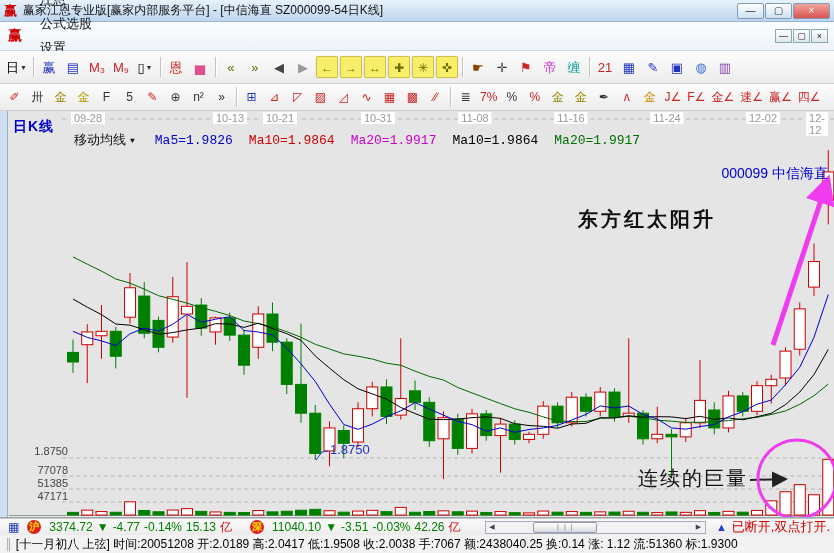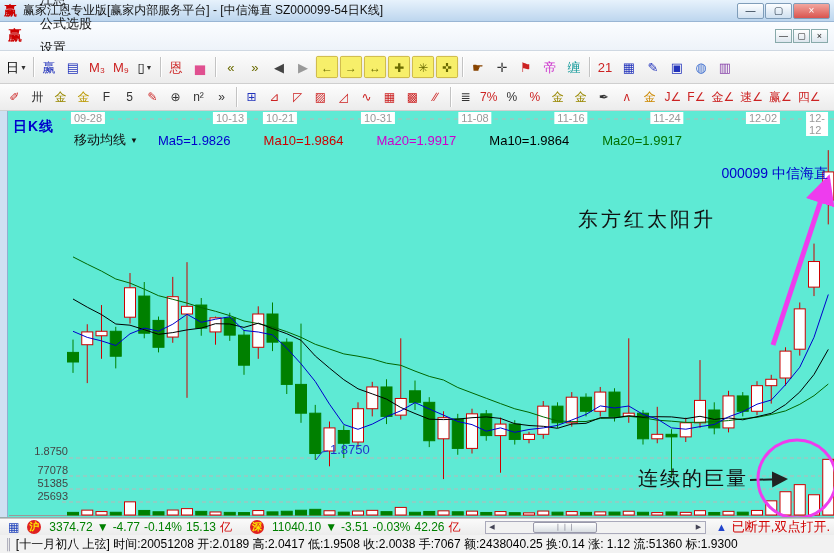--- a/index.html
+++ b/index.html
@@ -32,32 +32,32 @@
   .tb1 { height:33px; flex:0 0 33px; }
   .tb2 { height:27px; flex:0 0 27px; }
   .tbtn { min-width:24px; height:24px; display:flex; align-items:center; justify-content:center;
           border:1px solid transparent; border-radius:2px; font-size:13px; line-height:1; cursor:default; padding:0 2px; }
   .tb2 .tbtn { min-width:23px; height:20px; font-size:12px; }
   .tbtn .caret { font-size:7px; color:#333; margin-left:1px; }
   .tbtn.diamond { background:#f7ef6a; border:1px solid #c9b23c; transform:scale(.92) rotate(0deg); }
   .tsep { width:1px; height:20px; background:#c3c3c3; margin:0 3px; box-shadow:1px 0 0 #fff; }
 
   
-  .chart { position:relative; flex:1 1 auto; background:#5eead4; overflow:hidden; border-bottom:1px solid #9aa; }
+  .chart { position:relative; flex:1 1 auto; background:#e5e5e5; overflow:hidden; border-bottom:1px solid #9aa; }
   .chart svg.plot { position:absolute; left:0; top:0; }
   .frame-strip { position:absolute; left:0; top:0; bottom:0; width:8px; background:#cfe0f2; border-right:1px solid #8fb0d0; }
   .klabel { position:absolute; left:13px; top:7px; color:#0000cc; font-weight:bold; font-size:14px; letter-spacing:1px; }
   .dates { position:absolute; top:1px; left:0; right:0; height:13px; }
   .date { position:absolute; transform:translateX(-50%); color:#999; font-size:11px; background:#fff; padding:0 3px; }
-  .ma-row { position:absolute; top:20px; left:74px; display:flex; align-items:center; gap:20px; font-size:13px; }
+  .ma-row { position:absolute; top:20px; left:74px; display:flex; align-items:center; gap:20px; font-size:13px;font-family:Liberation Mono, monospace; }
   .ma-sel { color:#111; display:flex; align-items:center; gap:4px; }
   .ma-sel .caret { font-size:8px; }
   .stock-id { position:absolute; top:35px; right:6px; color:#0000cc; font-size:14px;margin-top:19px; }
   .axis-label { position:absolute; right:766px; left:auto; width:46px; text-align:right; font-size:11px; color:#444; }
-  .ann-head { position:absolute; left:578px; top:95px; font-size:20px; color:#111; letter-spacing:3px; }
+  .ann-head { position:absolute; left:578px; top:95px; font-size:20px; color:#111; letter-spacing:3px;font-weight:bold; }
   .ann-vol { position:absolute; left:638px; top:354px; font-size:20px; color:#111; letter-spacing:2px; }
   .ann-low { position:absolute; left:330px; top:331px; font-size:13px; color:#2233cc; }
 
   
   .statusbar { height:17px; flex:0 0 17px; background:linear-gradient(#fafafa,#ececec); border-top:1px solid #c6c6c6;
                display:flex; align-items:center; padding:0 4px; font-size:12px; }
   .sb-icon { color:#2244bb; font-size:12px; margin:0 4px; }
   .badge { width:14px; height:14px; border-radius:50%; background:#e02020; color:#ffe900; font-size:10px;
            display:inline-flex; align-items:center; justify-content:center; margin:0 4px; font-weight:bold; }
   .q-green { color:#008000; }
@@ -524,35 +524,35 @@
         <span class="date" style="left: 667px;">11-24</span>
         <span class="date" style="left: 763px;">12-02</span>
         <span class="date" style="left: 817px;">12-12</span>
       </div>
 
     <div class="ma-row">
       <span class="ma-sel">
         <span>移动均线</span>
         <span class="caret">▼</span>
       </span>
-      <span id="ma-legend" style="display:flex; gap:33px;justify-content:flex-end;">
+      <span id="ma-legend" style="display:flex; gap:16px;justify-content:flex-end;">
           <span style="color: rgb(0, 0, 204);">Ma5=1.9826</span>
           <span style="color: rgb(204, 0, 0);">Ma10=1.9864</span>
           <span style="color: rgb(204, 0, 204);">Ma20=1.9917</span>
           <span style="color: rgb(0, 0, 0);">Ma10=1.9864</span>
           <span style="color: rgb(0, 112, 0);">Ma20=1.9917</span>
         </span>
     </div>
 
     <div class="stock-id">000099  中信海直</div>
 
     <div class="axis-label" style="top:334px;">1.8750</div>
     <div class="axis-label" style="top:353px;">77078</div>
     <div class="axis-label" style="top:366px;">51385</div>
-    <div class="axis-label" style="top:379px;">25693</div>
+    <div class="axis-label" style="top:379px;">47171</div>
 
     <div class="ann-head">东方红太阳升</div>
     <div class="ann-vol">连续的巨量</div>
     <div class="ann-low">1.8750</div>
   </div>
 
   <div class="statusbar">
     <span class="sb-icon">▦</span>
     <span class="quote">
       <span class="badge">沪</span>

